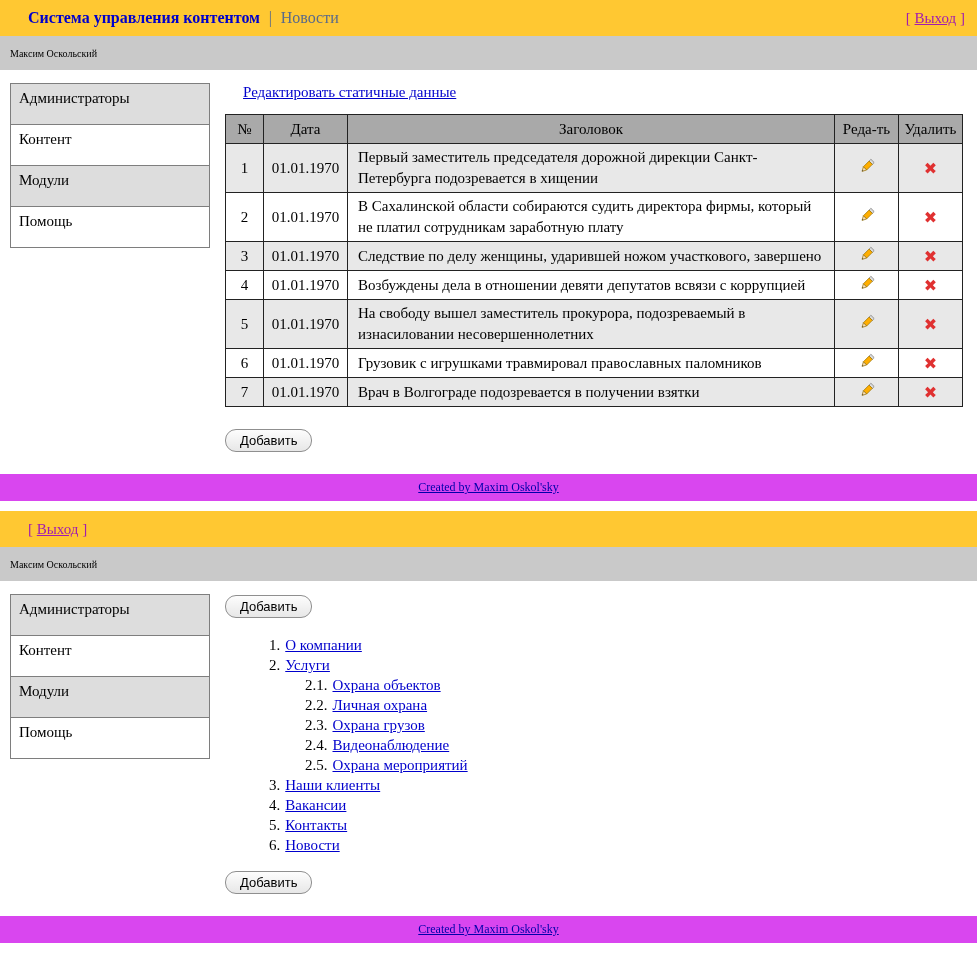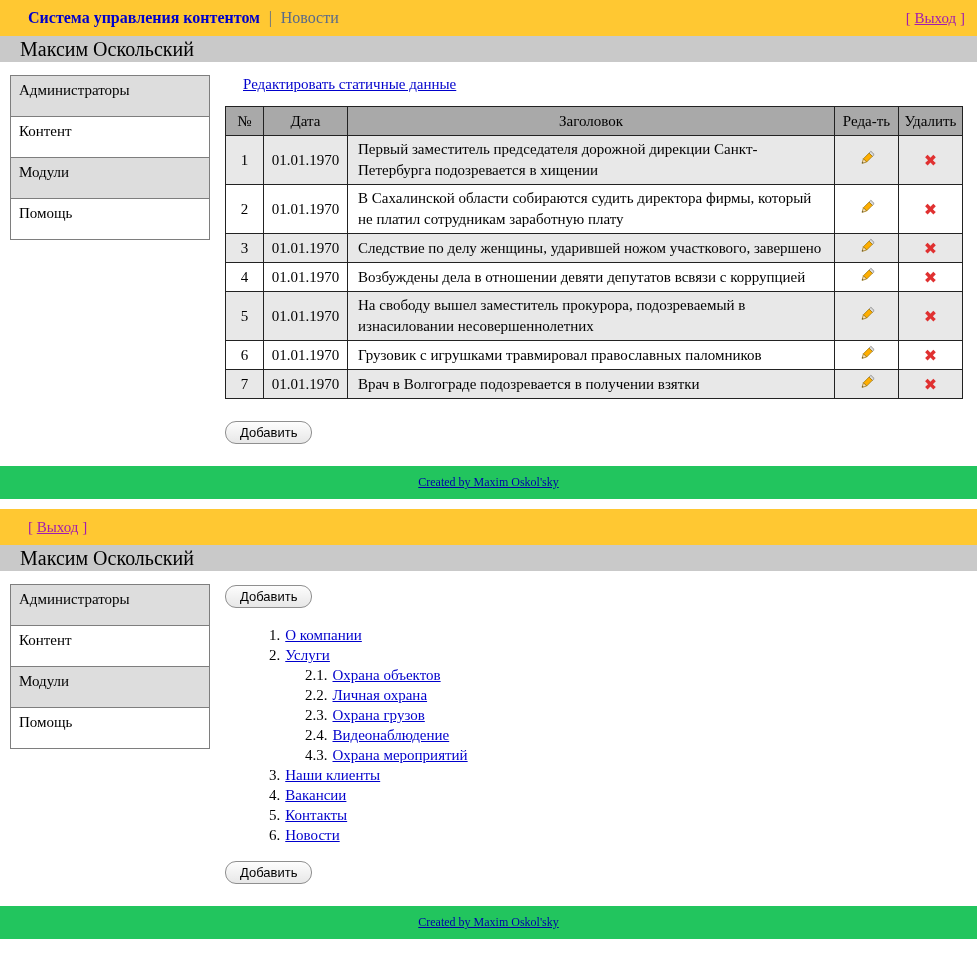--- a/index.html
+++ b/index.html
@@ -23,25 +23,25 @@
   .topbar.second { margin-top:10px; }
   .app-title { color:#0000CC; font-weight:bold; font-size:16px; }
   .title-sep { color:#5A6A8A; margin:0 5px; font-size:16px; }
   .section-name { color:#5A6A8A; font-size:16px; }
   .logout { color:#a21caf; font-size:15px; text-decoration:none; cursor:pointer; white-space:pre; }
   .logout .logout-word { text-decoration:underline; }
 
   
   .userbar {
     background:#C9C9C9;
-    height:26px;
+    height:34px;
     display:flex;
     align-items:center;
-    padding:0 20px;
-    font-size:20px;
+    padding:0 10px;
+    font-size:10px;
   }
 
   
   .layout { display:flex; align-items:flex-start; padding:13px 14px 0 10px; }
   .sidebar { width:200px; flex:0 0 200px; }
   .side-item {
     border:1px solid #7E7E7E;
     height:42px;
     line-height:28px;
     padding-left:8px;
@@ -96,22 +96,22 @@
     border-radius:11px;
     color:#000;
     cursor:pointer;
   }
   .btn-after-table { margin-top:22px; }
   .btn-top { margin-top:1px; }
   .btn-bottom { margin-top:16px; }
 
   
   .footer-strip {
-    background:#22c55e;
-    height:33px;
+    background:#d946ef;
+    height:27px;
     display:flex;
     align-items:center;
     justify-content:center;
     margin-top:22px;
   }
   .footer-link { color:#0000AA; font-size:12px; text-decoration:underline; cursor:pointer; }
 
   
   .toc { margin-top:17px; }
   .toc-item { line-height:20px; }
@@ -286,21 +286,21 @@
   <main class="main">
     <button class="btn btn-top">Добавить</button>
 
     <div class="toc">
       <div class="toc-item lvl1"><span class="toc-num">1.</span><a class="toc-link">О компании</a></div>
       <div class="toc-item lvl1"><span class="toc-num">2.</span><a class="toc-link">Услуги</a></div>
       <div class="toc-item lvl2"><span class="toc-num">2.1.</span><a class="toc-link">Охрана объектов</a></div>
       <div class="toc-item lvl2"><span class="toc-num">2.2.</span><a class="toc-link">Личная охрана</a></div>
       <div class="toc-item lvl2"><span class="toc-num">2.3.</span><a class="toc-link">Охрана грузов</a></div>
       <div class="toc-item lvl2"><span class="toc-num">2.4.</span><a class="toc-link">Видеонаблюдение</a></div>
-      <div class="toc-item lvl2"><span class="toc-num">4.3.</span><a class="toc-link">Охрана мероприятий</a></div>
+      <div class="toc-item lvl2"><span class="toc-num">2.5.</span><a class="toc-link">Охрана мероприятий</a></div>
       <div class="toc-item lvl1"><span class="toc-num">3.</span><a class="toc-link">Наши клиенты</a></div>
       <div class="toc-item lvl1"><span class="toc-num">4.</span><a class="toc-link">Вакансии</a></div>
       <div class="toc-item lvl1"><span class="toc-num">5.</span><a class="toc-link">Контакты</a></div>
       <div class="toc-item lvl1"><span class="toc-num">6.</span><a class="toc-link">Новости</a></div>
     </div>
 
     <button class="btn btn-bottom">Добавить</button>
   </main>
 </div>
 

